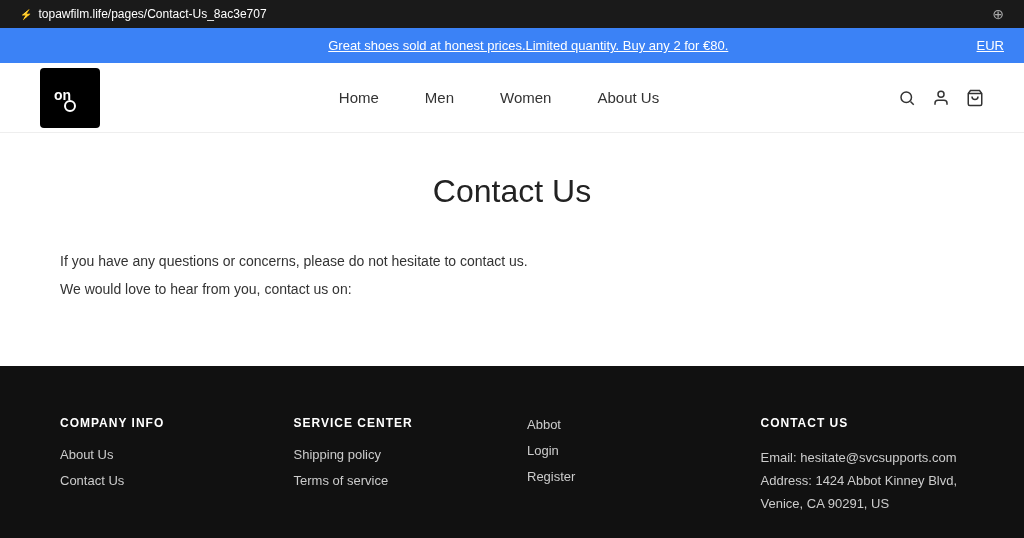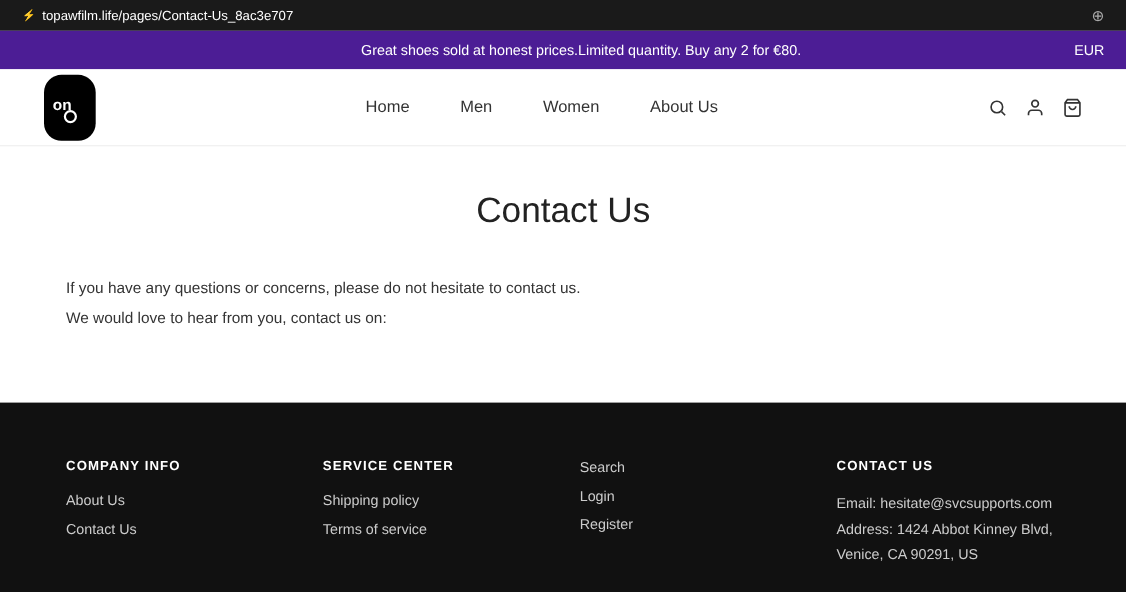--- a/index.html
+++ b/index.html
@@ -14,49 +14,50 @@
       justify-content: space-between;
       padding: 0 20px;
       height: 28px;
       font-size: 12px;
     }
     .top-bar-left { display: flex; align-items: center; gap: 6px; }
     .top-bar-left .favicon { font-size: 10px; color: #aaa; }
 
     
     .announcement-bar {
-      background: #4c1d95;
+      background: #3b82f6;
       color: #fff;
       text-align: center;
       padding: 10px 20px;
       font-size: 13px;
       display: flex;
       align-items: center;
       justify-content: space-between;
+      text-decoration: underline;
     }
     .announcement-bar .currency { font-size: 13px; font-weight: 500; }
 
     
     .header {
       background: #fff;
       display: flex;
       align-items: center;
       justify-content: space-between;
       padding: 10px 40px;
       border-bottom: 1px solid #eee;
       height: 70px;
     }
     .logo {
-      width: 47px;
+      width: 60px;
       height: 60px;
       background: #000;
       display: flex;
       align-items: center;
       justify-content: center;
-      border-radius: 16px;
+      border-radius: 4px;
     }
     .logo-svg { width: 40px; height: 40px; }
     .nav { display: flex; gap: 46px; align-items: center; }
     .nav a {
       text-decoration: none;
       color: #333;
       font-size: 15px;
       font-weight: 400;
     }
     .header-icons { display: flex; gap: 16px; align-items: center; }
@@ -207,21 +208,21 @@
       <h4>SERVICE CENTER</h4>
       <ul>
         <li><a href="#">Shipping policy</a></li>
         <li><a href="#">Terms of service</a></li>
 
       </ul>
     </div>
 
     <div class="footer-col">
       <ul>
-        <li><a href="#">Search</a></li>
+        <li><a href="#">Abbot</a></li>
         <li><a href="#">Login</a></li>
         <li><a href="#">Register</a></li>
 
       </ul>
     </div>
 
     <div class="footer-col">
       <h4>CONTACT US</h4>
       <div class="contact-info">
         <p>Email: hesitate@svcsupports.com</p>

